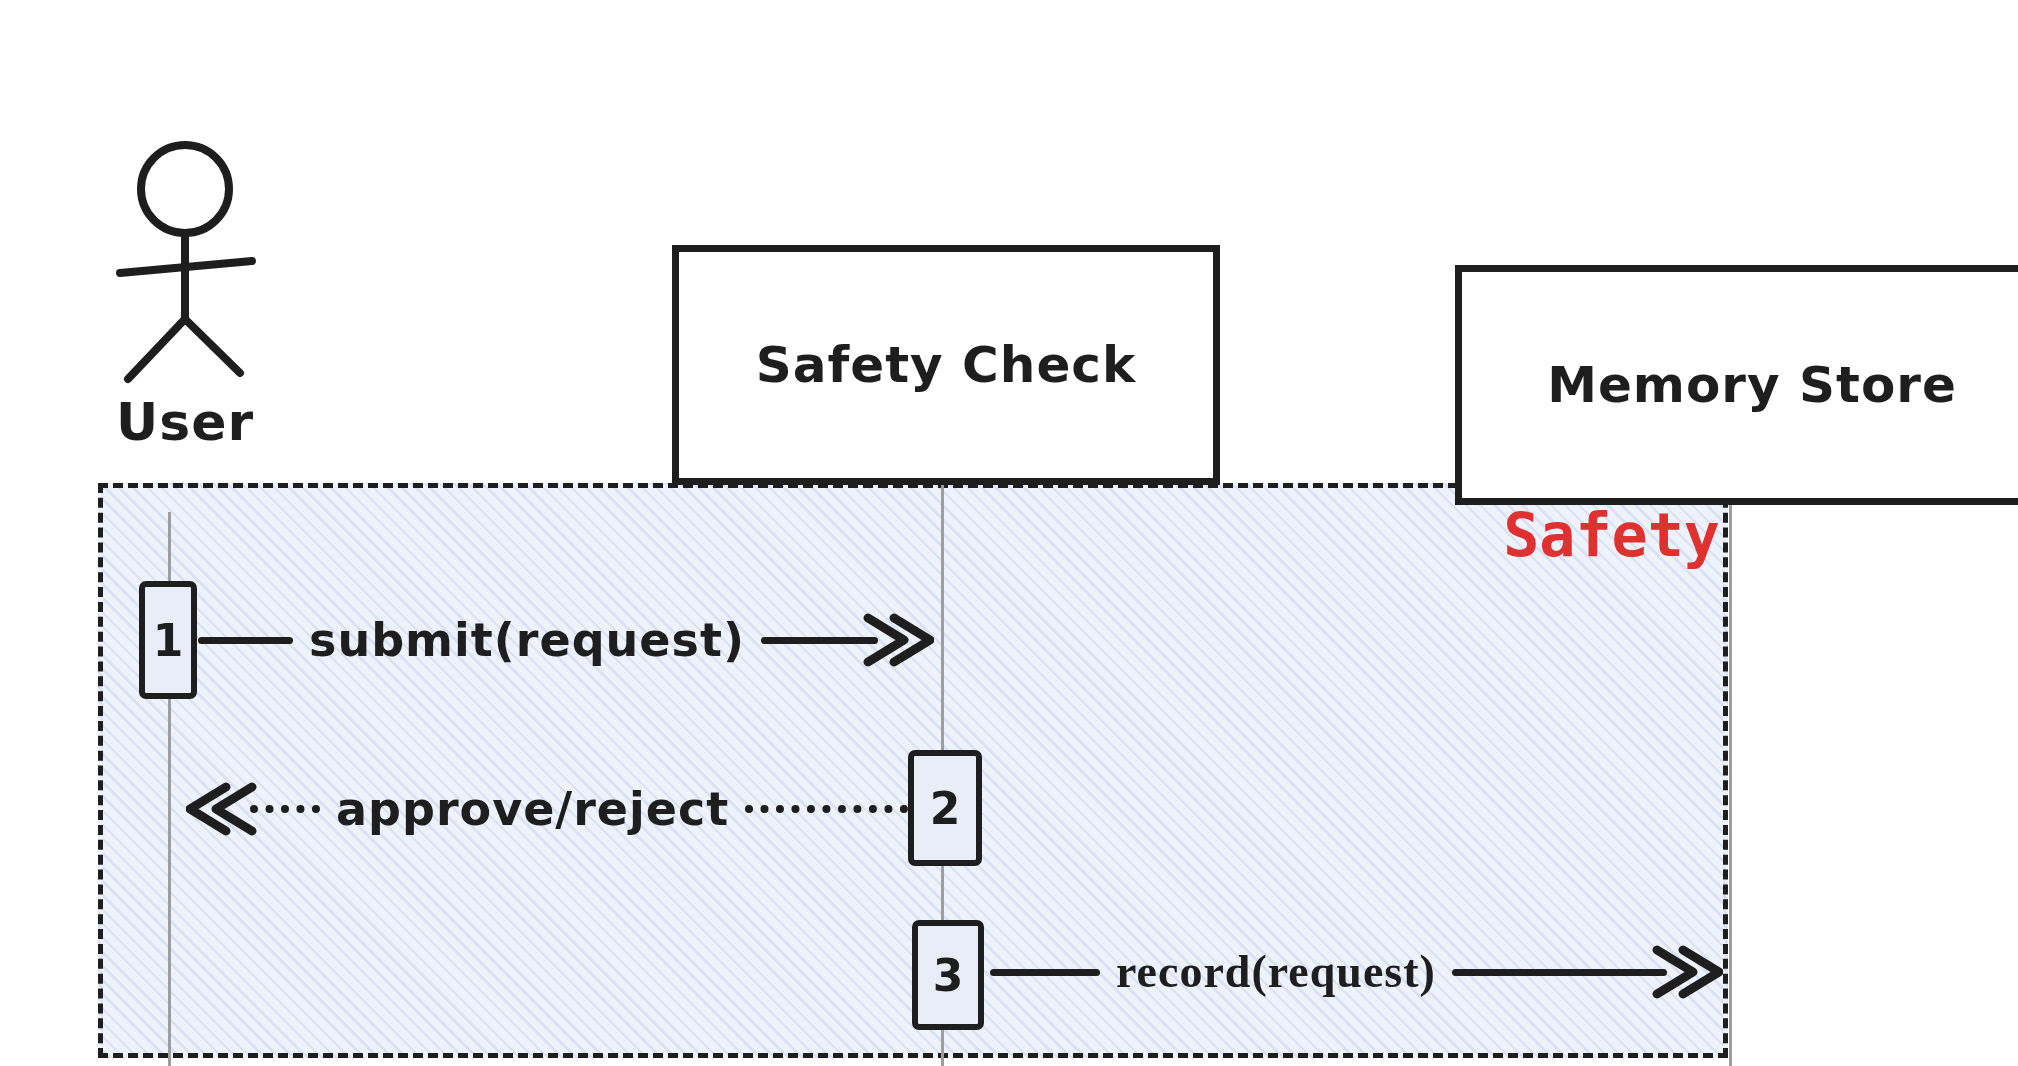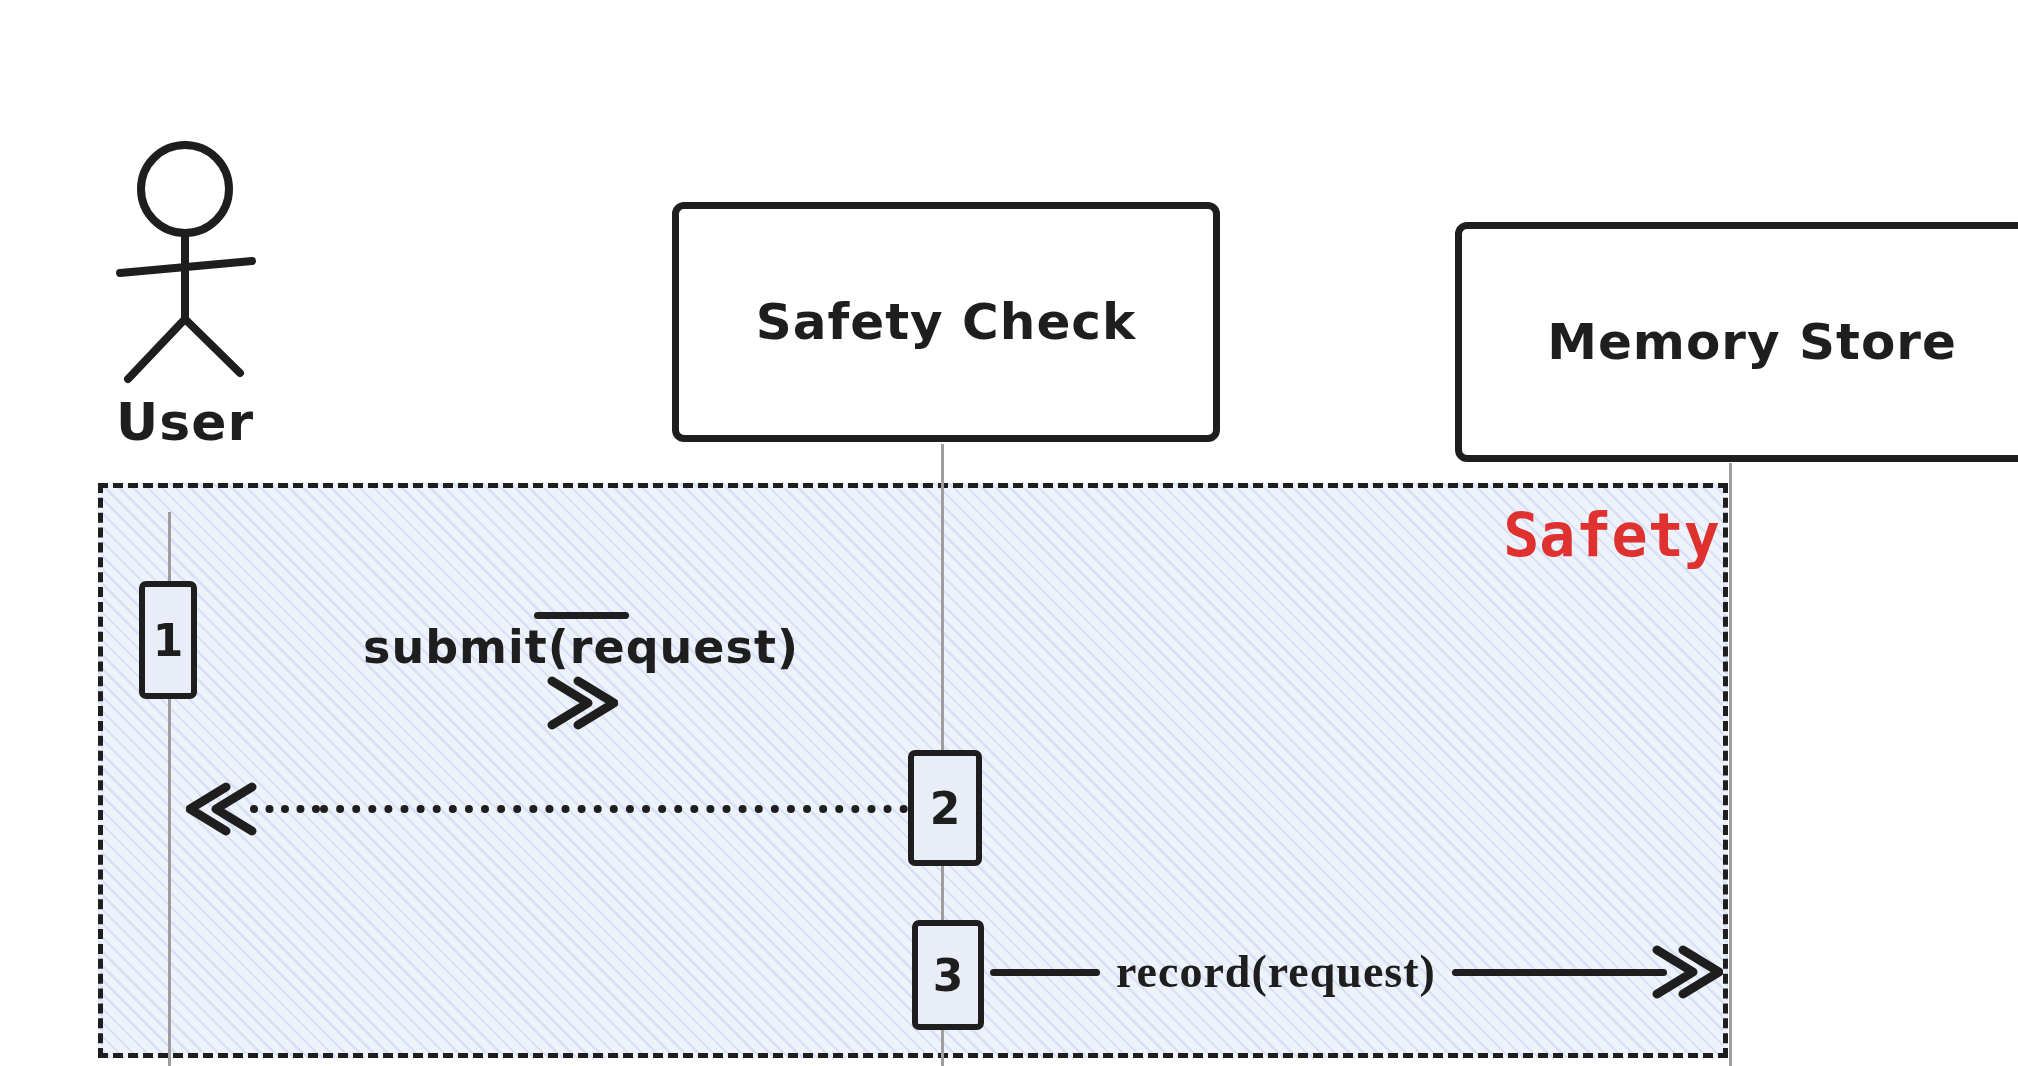--- a/index.html
+++ b/index.html
@@ -13,22 +13,22 @@
   html,body{background:#ffffff;}
   body{font-family:"DejaVu Sans", sans-serif;color:var(--ink);}
   .stage{position:relative;width:2018px;height:1066px;background:#ffffff;overflow:hidden;}
 
   
   .actor-figure{position:absolute;left:90px;top:140px;width:190px;height:252px;}
   .actor-label{position:absolute;left:70px;top:392px;width:230px;text-align:center;
     font-size:52px;font-weight:600;letter-spacing:1px;}
 
   
-  .participant{position:absolute;border:7px solid var(--ink);border-radius:12px;background:#ffffff;
-    display:flex;align-items:center;justify-content:center;font-size:50px;font-weight:600;letter-spacing:1px;}
+  .participant{position:absolute;border:7px solid var(--ink);border-radius:0;background:#ffffff;
+    display:flex;align-items:center;justify-content:center;font-size:50px;font-weight:600;letter-spacing:1px;margin-top:43px;}
   .participant.safety{left:672px;top:202px;width:548px;height:240px;}
   .participant.memory{left:1455px;top:222px;width:594px;height:240px;}
 
   
   .lifeline{position:absolute;width:3px;background:var(--lifeline);}
   .lifeline.user{left:168px;top:512px;height:554px;}
   .lifeline.safety{left:941px;top:444px;height:622px;}
   .lifeline.memory{left:1729px;top:463px;height:603px;}
 
   
@@ -52,21 +52,21 @@
 
   
   .message{position:absolute;display:flex;align-items:center;height:56px;}
   .message .seg{height:7px;background:var(--ink);border-radius:4px;flex:0 0 auto;}
   .message .seg.grow{flex:1 1 auto;}
   .message .dotted{height:0;border-top:8px dotted var(--ink);flex:0 0 auto;}
   .message .dotted.grow{flex:1 1 auto;}
   .message .msg-label{font-size:46px;font-weight:600;letter-spacing:1px;white-space:nowrap;
     padding:0 16px;line-height:56px;}
   .message svg{flex:0 0 auto;}
-  .msg1{left:213px;top:612px;width:736px;flex-direction:column;}
+  .msg1{left:198px;top:612px;width:736px;}
   .msg2{left:186px;top:781px;width:722px;}
   .msg3{left:990px;top:944px;width:733px;font-family:Liberation Serif, serif;}
 
   .stroke{stroke:var(--ink);fill:none;stroke-linecap:round;stroke-linejoin:round;}
 </style>
 </head>
 <body>
 
 <div class="stage">
 
@@ -112,20 +112,21 @@
       <polyline class="stroke" stroke-width="9" points="34,6 70,28 34,50"></polyline>
     </svg>
   </div>
 
   <div class="message msg2">
     <svg width="74" height="56" viewBox="0 0 74 56" aria-hidden="true">
       <polyline class="stroke" stroke-width="9" points="66,6 30,28 66,50"></polyline>
       <polyline class="stroke" stroke-width="9" points="40,6 4,28 40,50"></polyline>
     </svg>
     <div class="dotted" style="width:70px;margin-left:-10px"></div>
+    <div class="msg-label">approve/reject</div>
     <div class="dotted grow"></div>
   </div>
 
   <div class="message msg3">
     <div class="seg" style="width:110px"></div>
     <div class="msg-label">record(request)</div>
     <div class="seg grow" style="margin-right:-18px"></div>
     <svg width="74" height="56" viewBox="0 0 74 56" aria-hidden="true">
       <polyline class="stroke" stroke-width="9" points="8,6 44,28 8,50"></polyline>
       <polyline class="stroke" stroke-width="9" points="34,6 70,28 34,50"></polyline>

